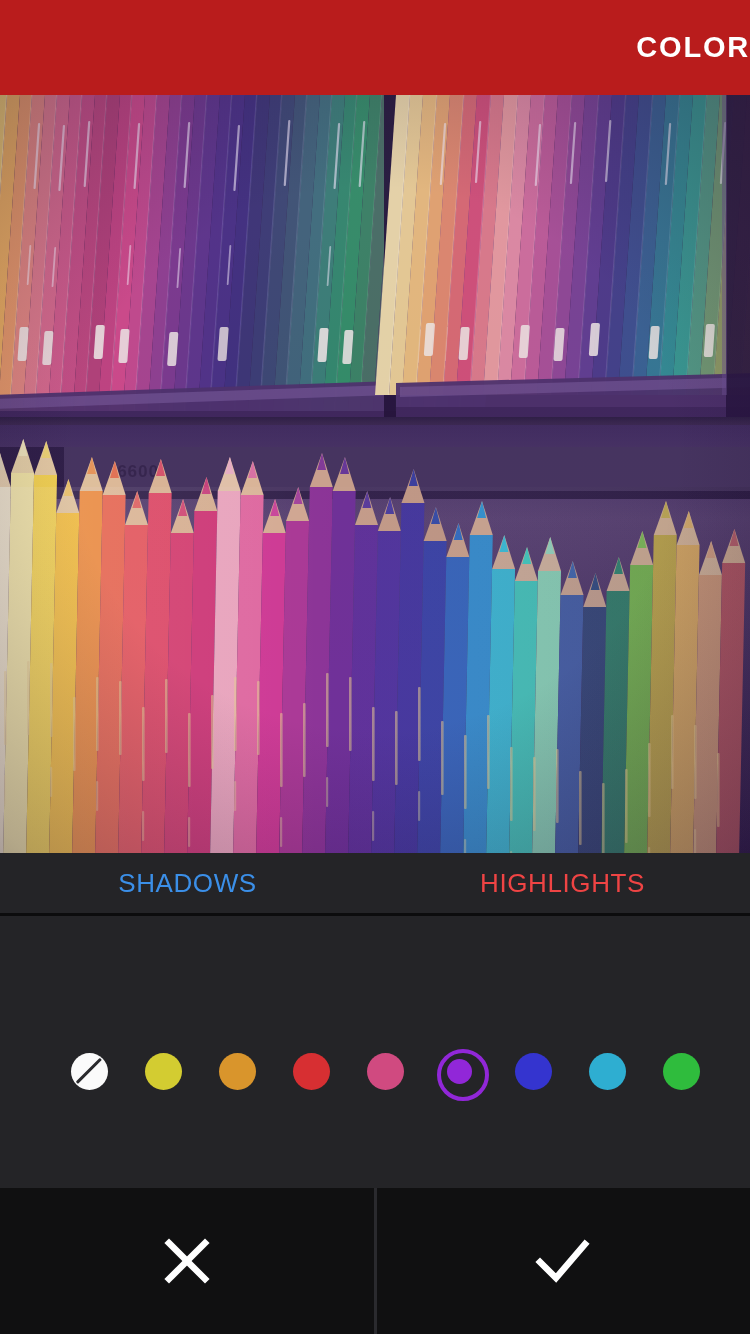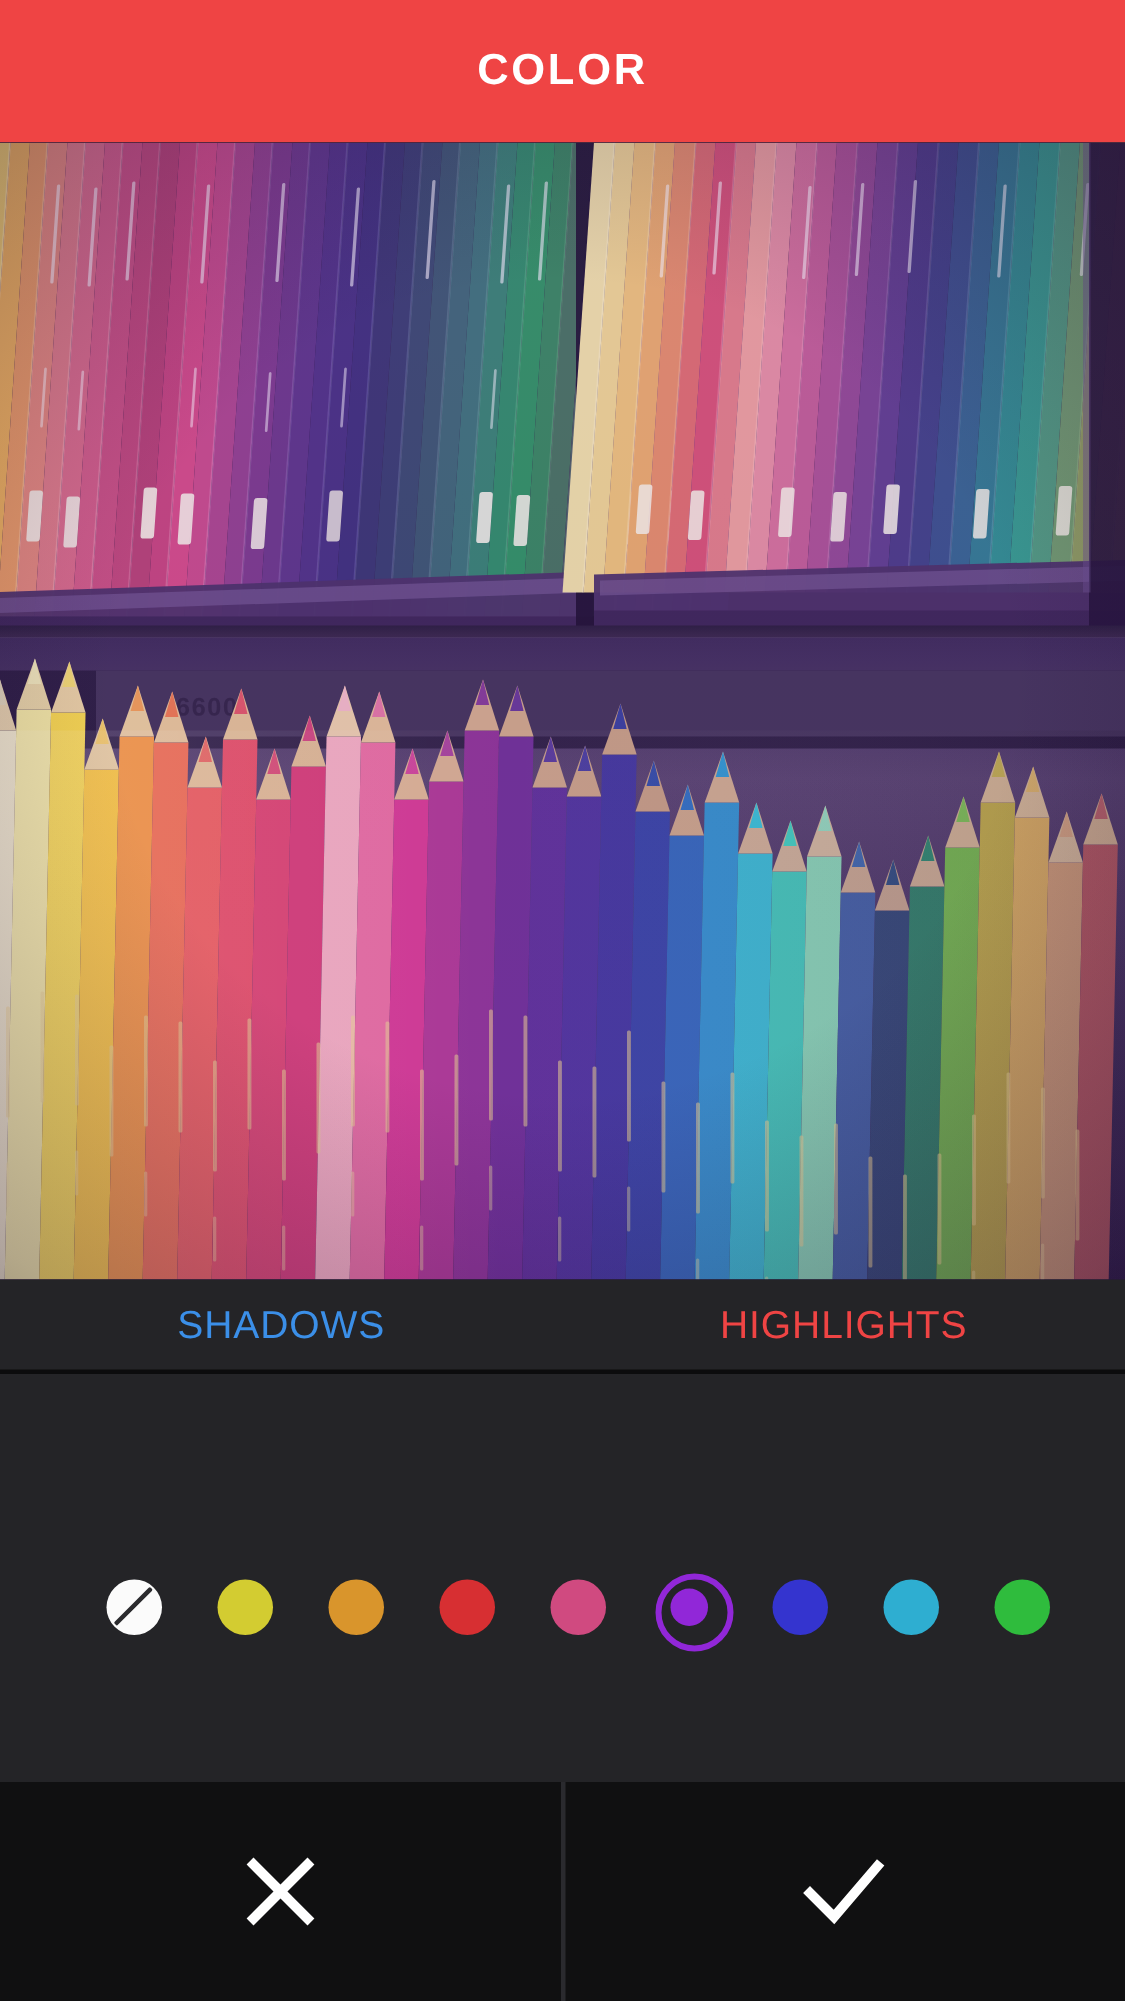--- a/index.html
+++ b/index.html
@@ -20,24 +20,24 @@
     height: 1334px;
     background: #242427;
     display: flex;
     flex-direction: column;
   }
 
   
   .header {
     height: 95px;
     flex: 0 0 95px;
-    background: #ef4444;
+    background: #b91c1c;
     display: flex;
     align-items: center;
-    justify-content: center;
+    justify-content: flex-end;
   }
   .header-title {
     color: #ffffff;
     font-size: 29px;
     font-weight: bold;
     letter-spacing: 1.8px;
     line-height: 1;
     font-family: "Liberation Sans", sans-serif;
   }
 

